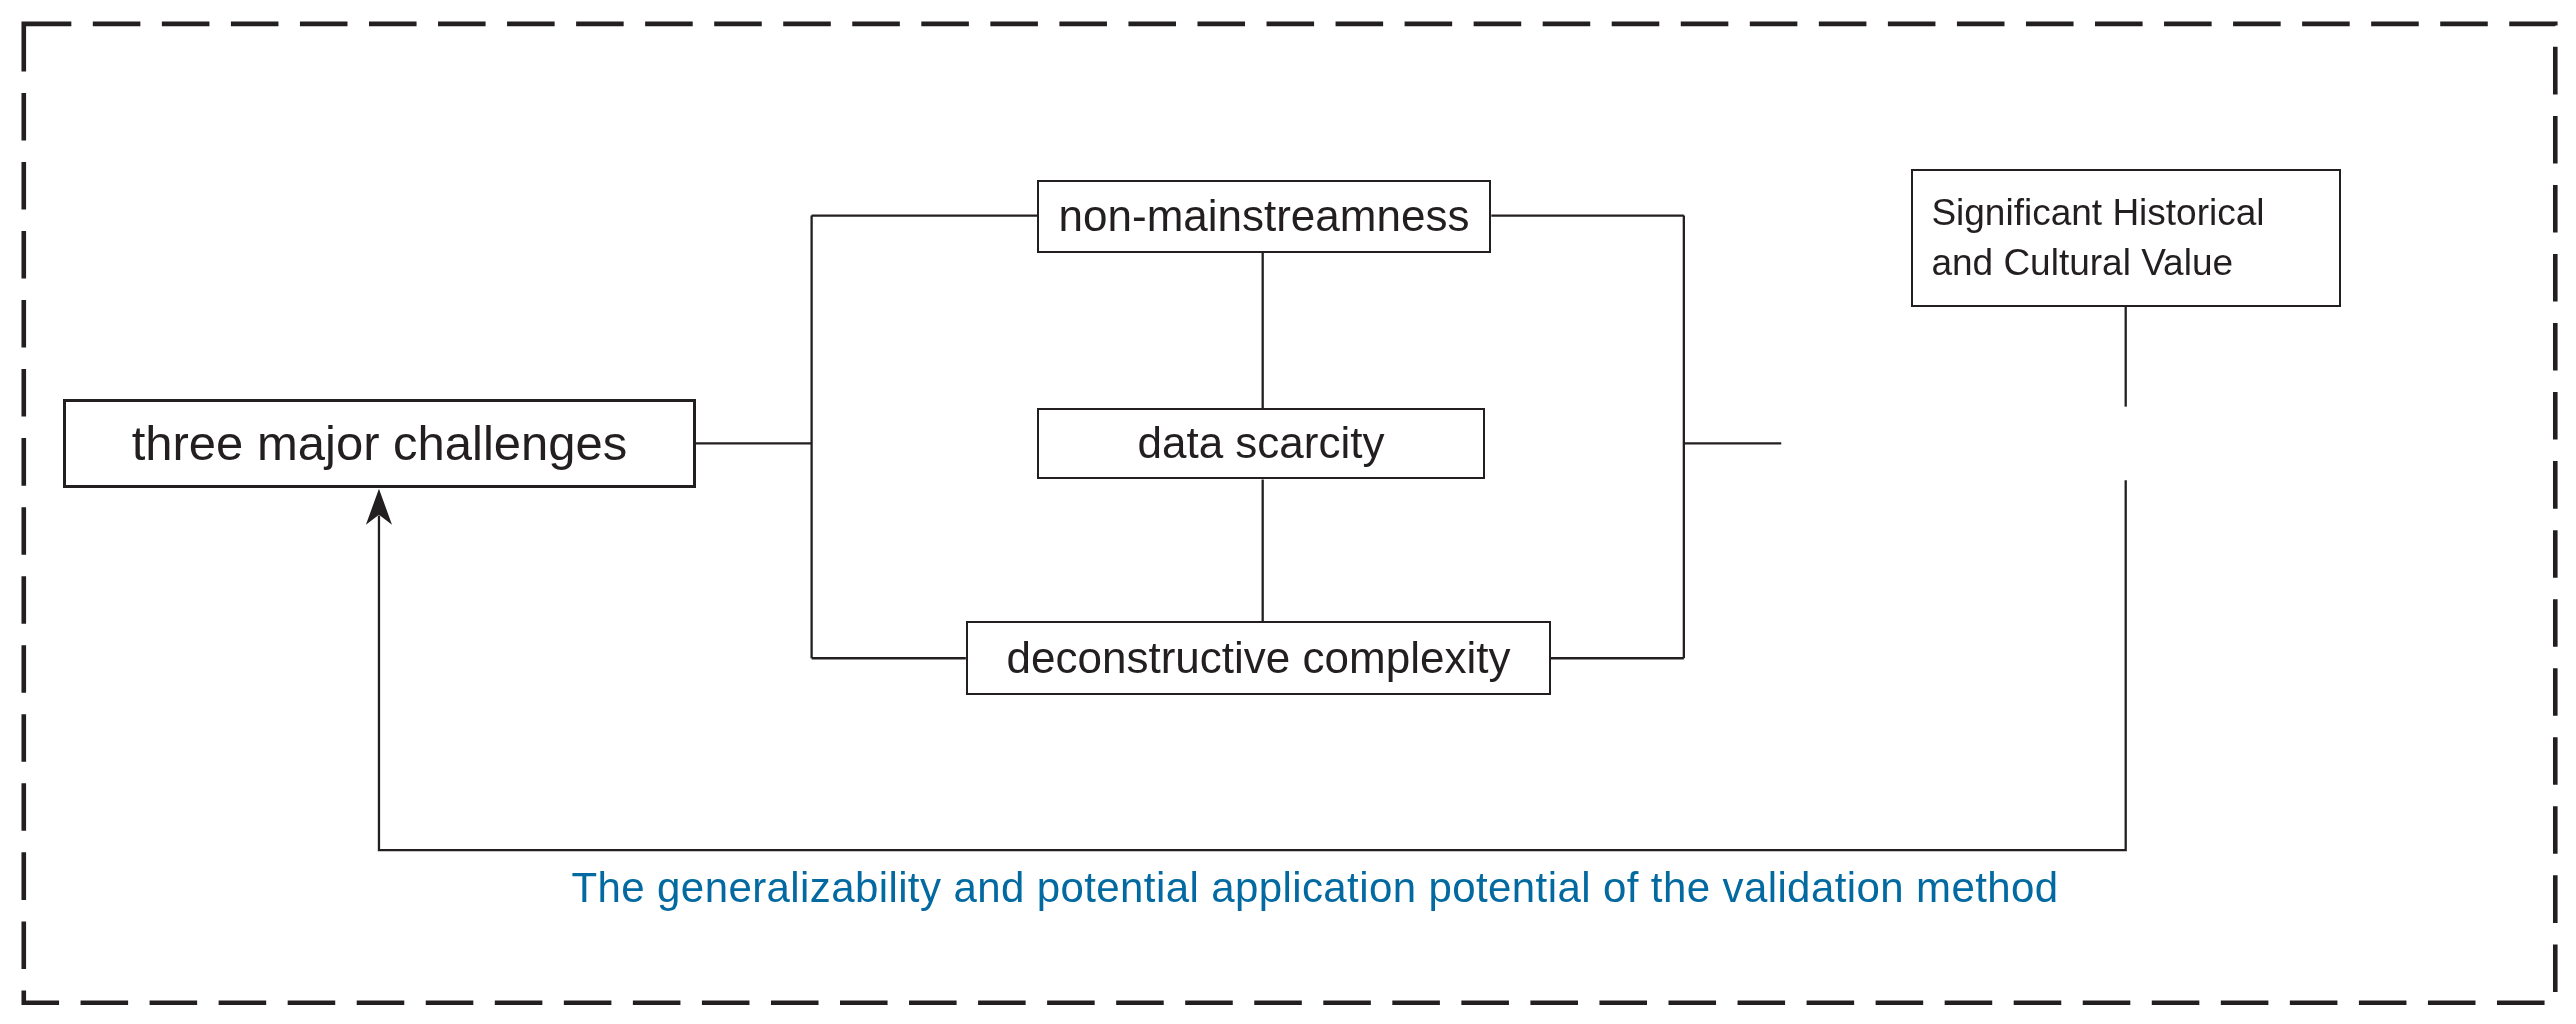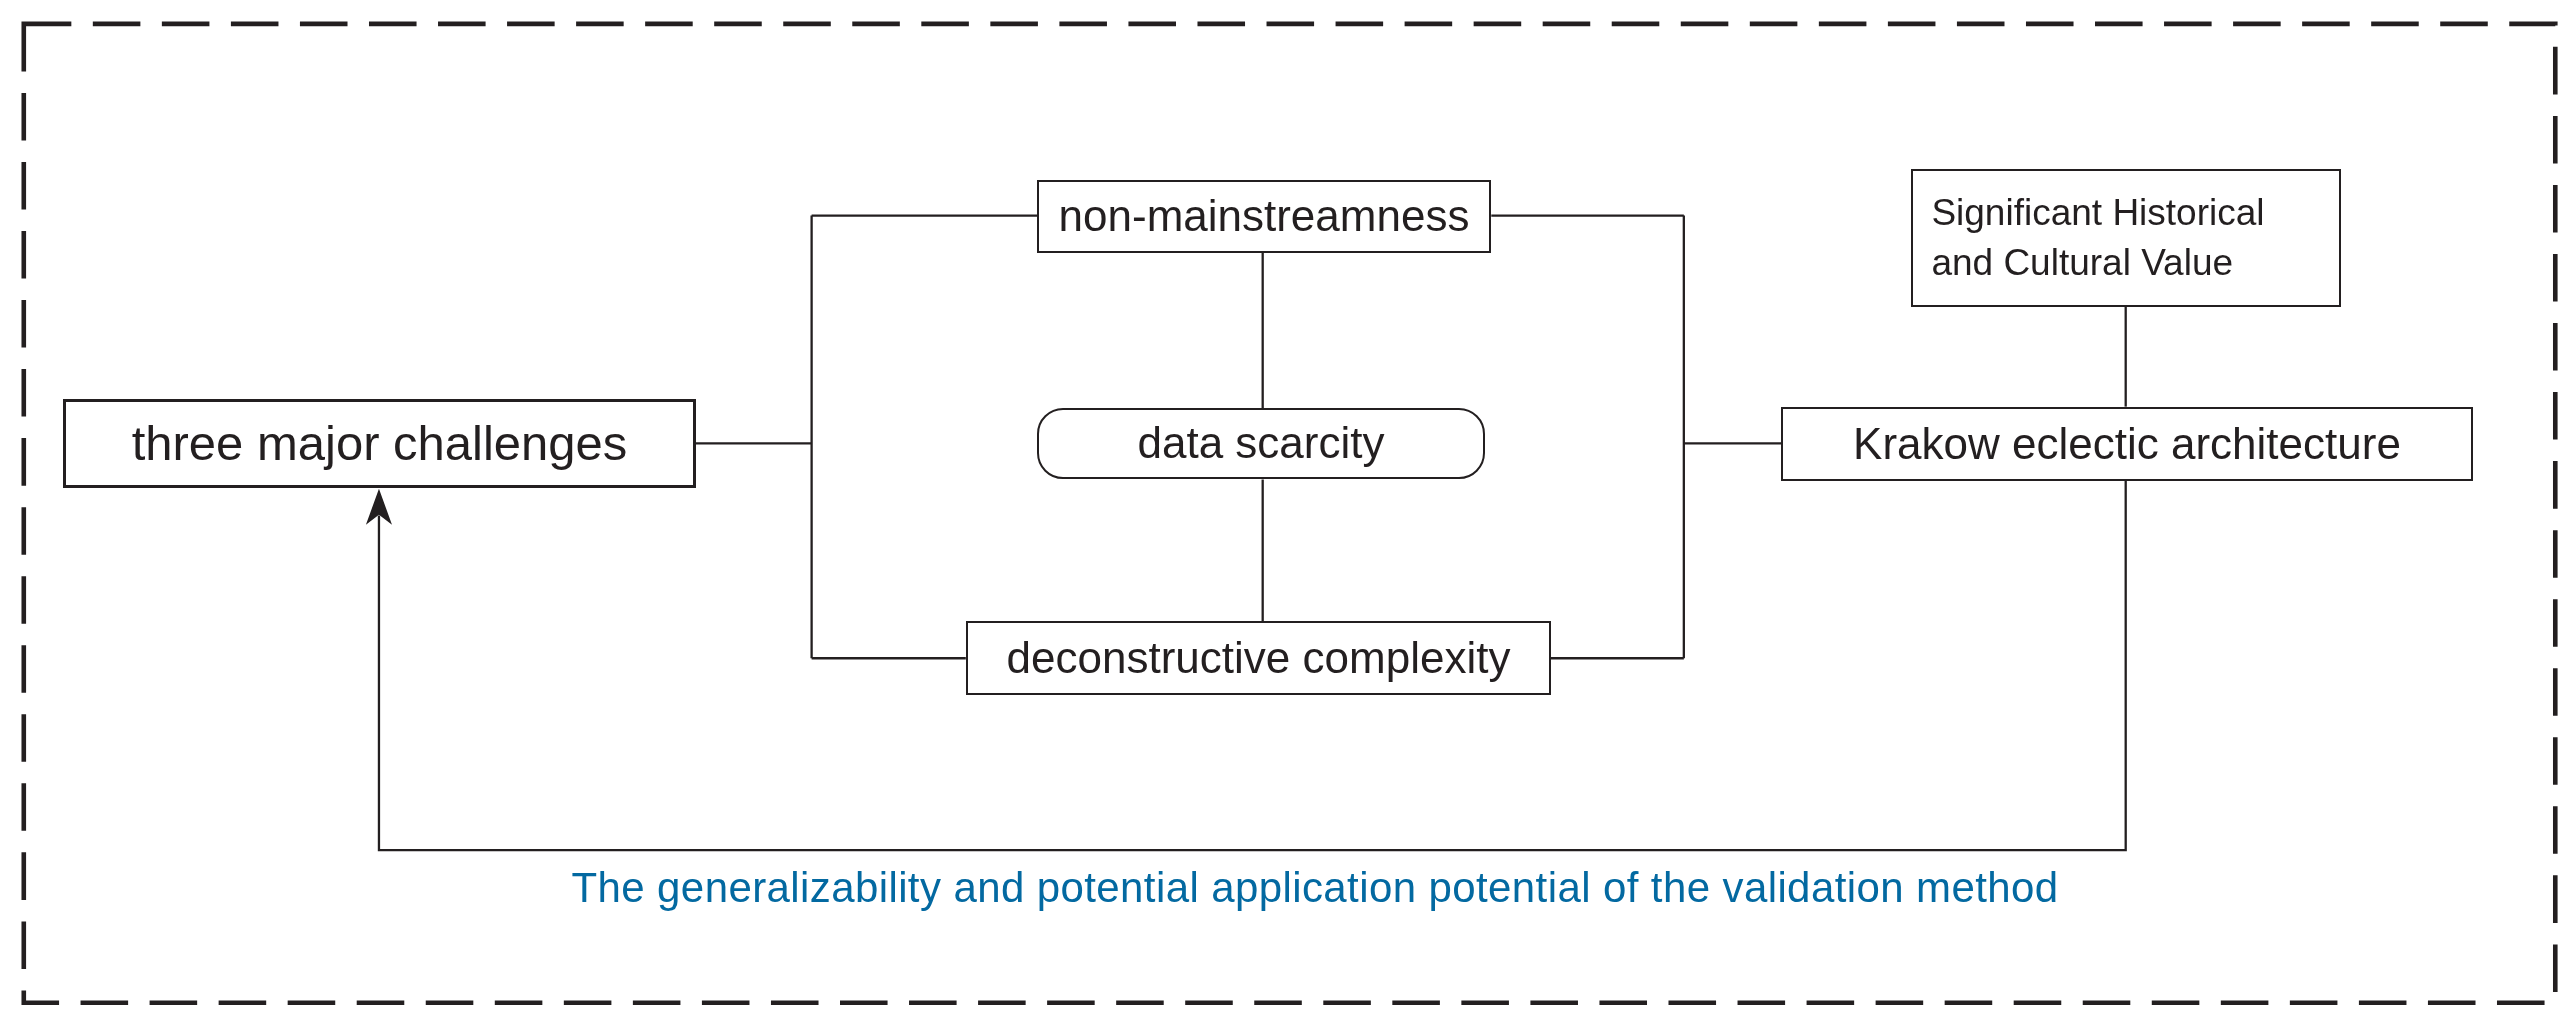--- a/index.html
+++ b/index.html
@@ -43,21 +43,21 @@
   #node-three-major-challenges {
     left: 63px; top: 399px; width: 633px; height: 89px;
     border-width: 3.1px;
     font-size: 49px;
     font-weight: 400;
   }
   #node-non-mainstreamness {
     left: 1037px; top: 180px; width: 454px; height: 73px;
   }
   #node-data-scarcity {
-    left: 1037px; top: 408px; width: 448px; height: 71px; border-radius: 26px;
+    left: 1037px; top: 408px; width: 448px; height: 71px;
   }
   #node-deconstructive-complexity {
     left: 966px; top: 621px; width: 585px; height: 74px;
   }
   #node-significant-value {
     left: 1911px; top: 169px; width: 430px; height: 138px;
     flex-direction: column;
     align-items: flex-start;
     justify-content: center;
     text-align: right;
@@ -130,20 +130,17 @@
 
   <div class="node" id="node-deconstructive-complexity">
     <span>deconstructive complexity</span>
   </div>
 
   <div class="node" id="node-significant-value">
     <span>Significant Historical</span>
     <span>and Cultural Value</span>
   </div>
 
-  <div class="node" id="node-krakow">
-    <span>Krakow eclectic architecture</span>
-  </div>
 
   <div id="caption">The generalizability and potential application potential of the validation method</div>
 
 </div>
 
 
 </body></html>

